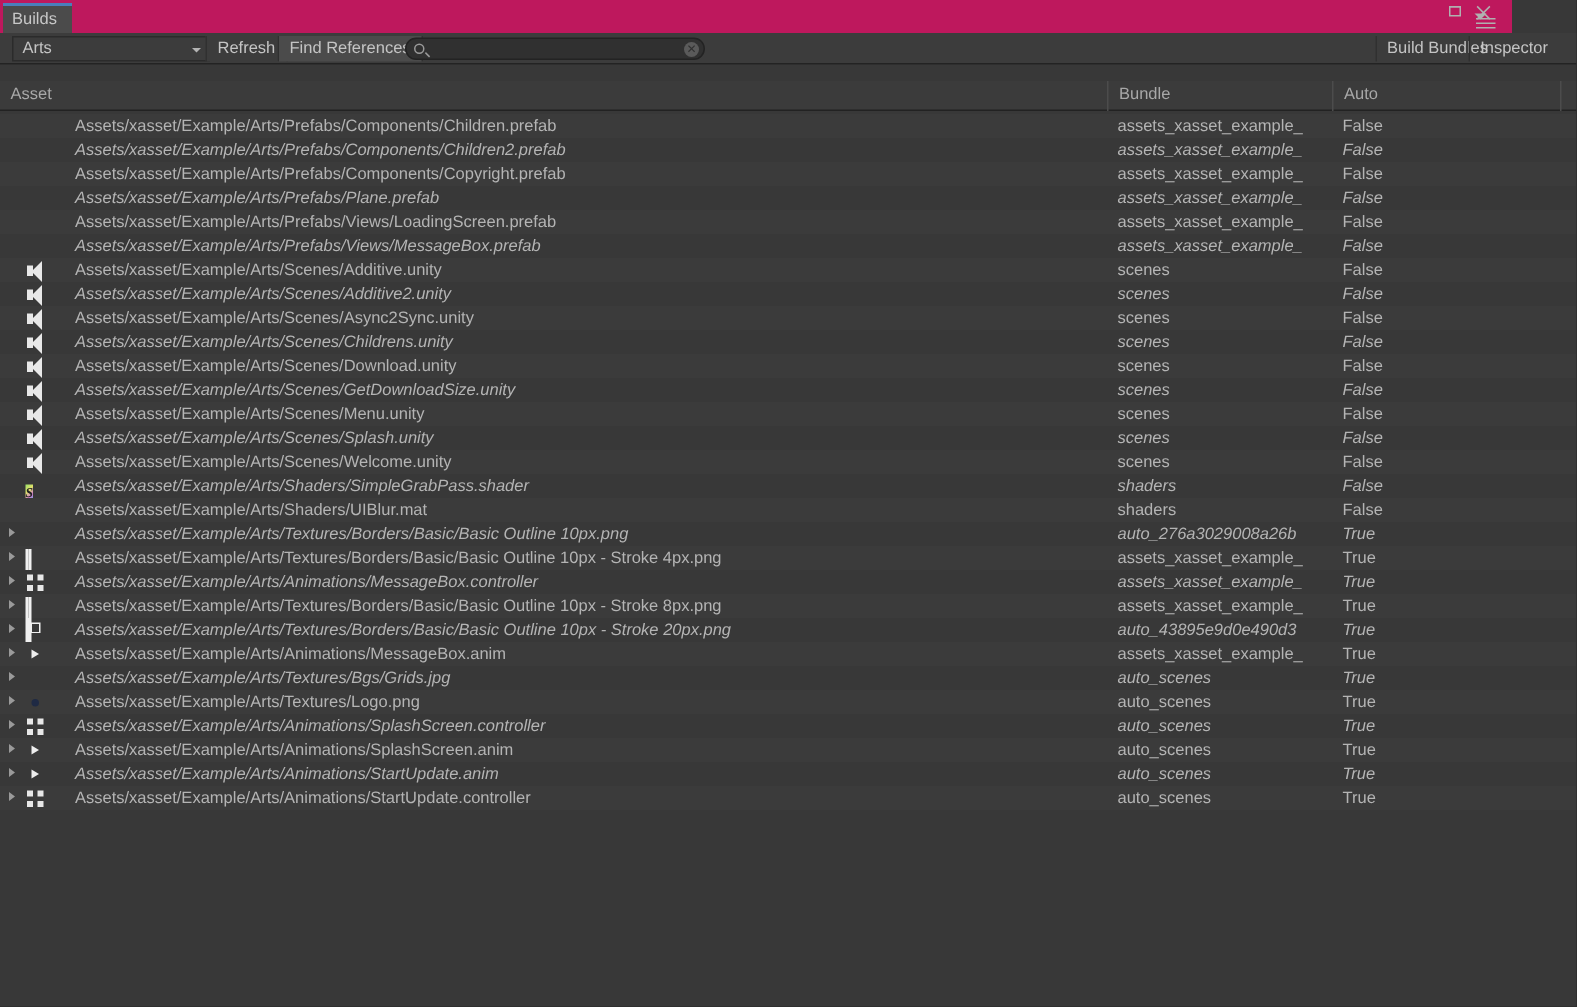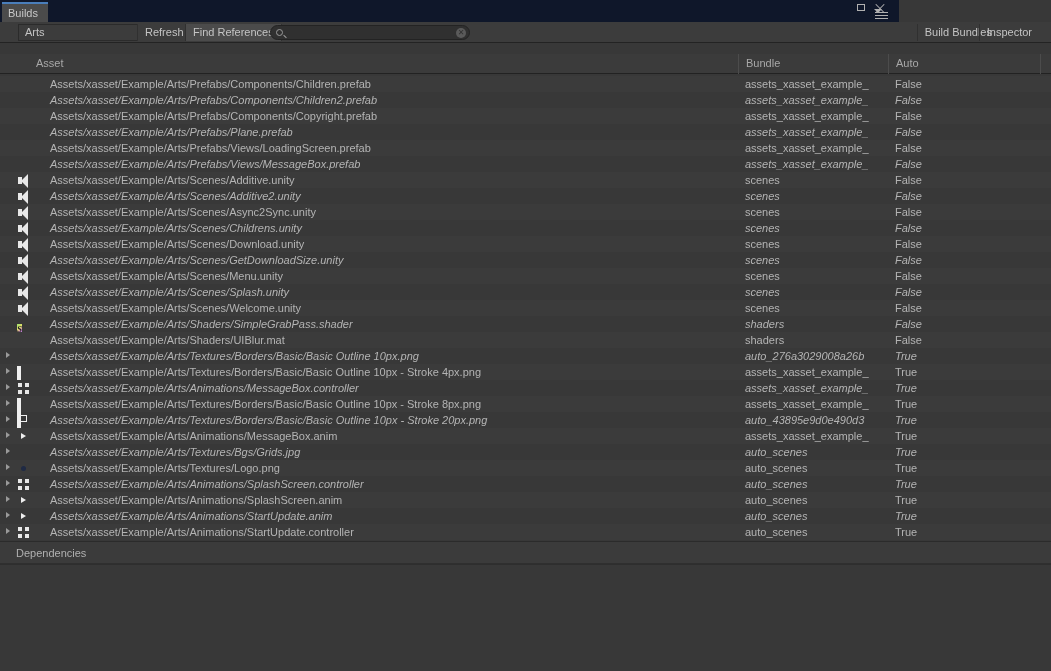--- a/index.html
+++ b/index.html
@@ -6,22 +6,22 @@
   html, body {
     width: 1051px; height: 671px;
     background: #292929;
     font-family: "Liberation Sans", "DejaVu Sans", sans-serif;
     overflow: hidden;
   }
   #app { position: relative; width: 1051px; height: 671px; background: #383838; }
 
   
   .winbar {
-    position: absolute; left: 0; top: 0; width: 899px; height: 22px;
-    background: #0f172a;
+    position: absolute; left: 0; top: 0; width: 1008px; height: 22px;
+    background: #be185d;
   }
   .tab {
     position: absolute; left: 2px; top: 2px; width: 46px; height: 20px;
     background: #4b4b4b; border-top: 2px solid #4a7ebb;
     color: #c8c8c8; font-size: 11px; line-height: 19px; padding-left: 6px;
   }
   .winctrl { position: absolute; top: 2px; color: #9a9a9a; }
   .wc-max { right: 34px; top: 4px; }
   .wc-close { right: 14px; top: 3px; }
   .wc-menu { right: 11px; top: 11px; }
@@ -52,21 +52,21 @@
     border-left:4px solid transparent; border-right:4px solid transparent;
     border-top:4px solid #b0b0b0;
   }
 
   
   .toolbar {
     position: absolute; left: 0; top: 22px; width: 1051px; height: 21px;
     background: #3c3c3c; border-bottom: 1px solid #232323;
   }
   .tb-dropdown {
-    position: absolute; left: 18px; top: 2px; width: 132px; height: 17px;
+    position: absolute; left: 8px; top: 2px; width: 132px; height: 17px;
     background: #3c3c3c; border: 1px solid #2b2b2b;
     color: #c4c4c4; font-size: 11px; line-height: 15px; padding-left: 6px;
   }
   .tb-dropdown .caret {
     position: absolute; right: 5px; top: 7px;
     border-left: 3px solid transparent; border-right: 3px solid transparent;
     border-top: 3px solid #b4b4b4;
   }
   .tb-btn {
     position: absolute; top: 2px; height: 17px;
@@ -103,21 +103,21 @@
 
   
   .colheader {
     position: absolute; left: 0; top: 54px; width: 1051px; height: 20px;
     background: #3b3b3b; border-bottom: 1px solid #222;
   }
   .colheader .ch {
     position: absolute; top: 0; height: 20px;
     color: #a8a8a8; font-size: 11px; line-height: 19px; padding-left: 7px;
   }
-  .ch-asset  { left: 0;    width: 738px; margin-left: 29px; }
+  .ch-asset  { left: 0;    width: 738px; }
   .ch-bundle { left: 738px; width: 150px; border-left: 1px solid #4c4c4c; }
   .ch-auto   { left: 888px; width: 152px; border-left: 1px solid #4c4c4c; }
   .ch-end    { left: 1040px; width: 11px; border-left: 1px solid #4c4c4c; }
 
   
   .rows {
     position: absolute; left: 0; top: 76px; width: 1051px; height: 464px;
     overflow: hidden;
   }
   .row { position: relative; height: 16px; width: 1051px; }
@@ -501,21 +501,15 @@
       </div>
       <div class="row odd">
         <span class="foldout"></span>
         <span class="ico"><span class="g-controller"></span></span>
         <span class="name">Assets/xasset/Example/Arts/Animations/StartUpdate.controller</span>
         <span class="bundle">auto_scenes</span>
         <span class="auto">True</span>
       </div>
     </div>
 
-  <div class="deps">
-    <div class="deps-header">
-      <div class="deps-title">Dependencies</div>
-    </div>
-    <div class="deps-body"></div>
-  </div>
 
 
 </div>
 
 </body></html>

